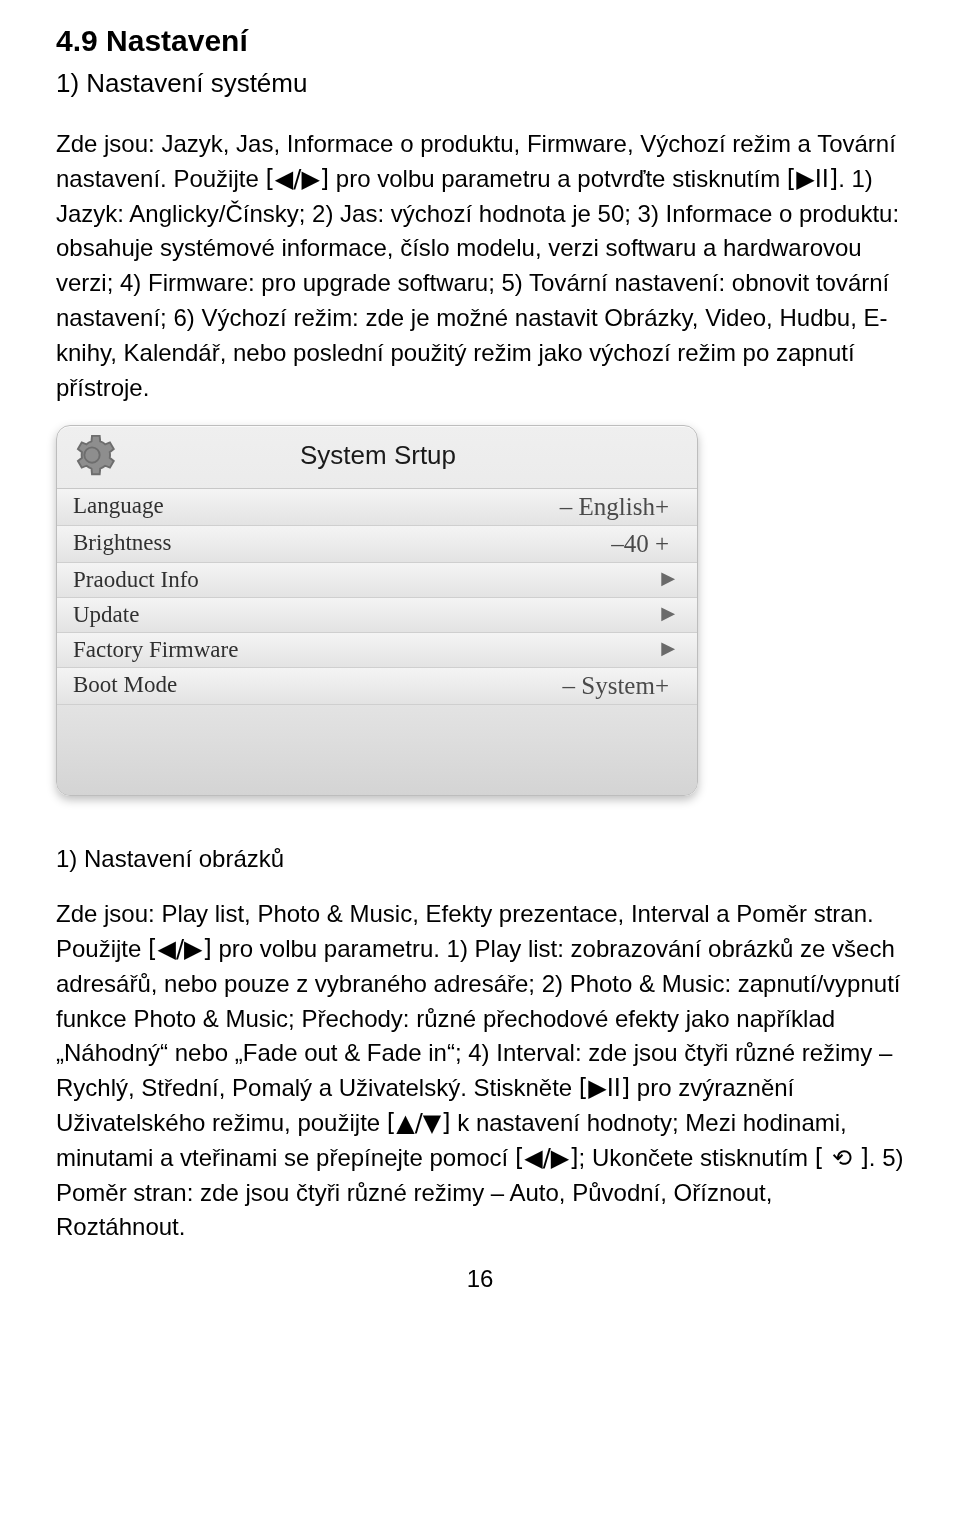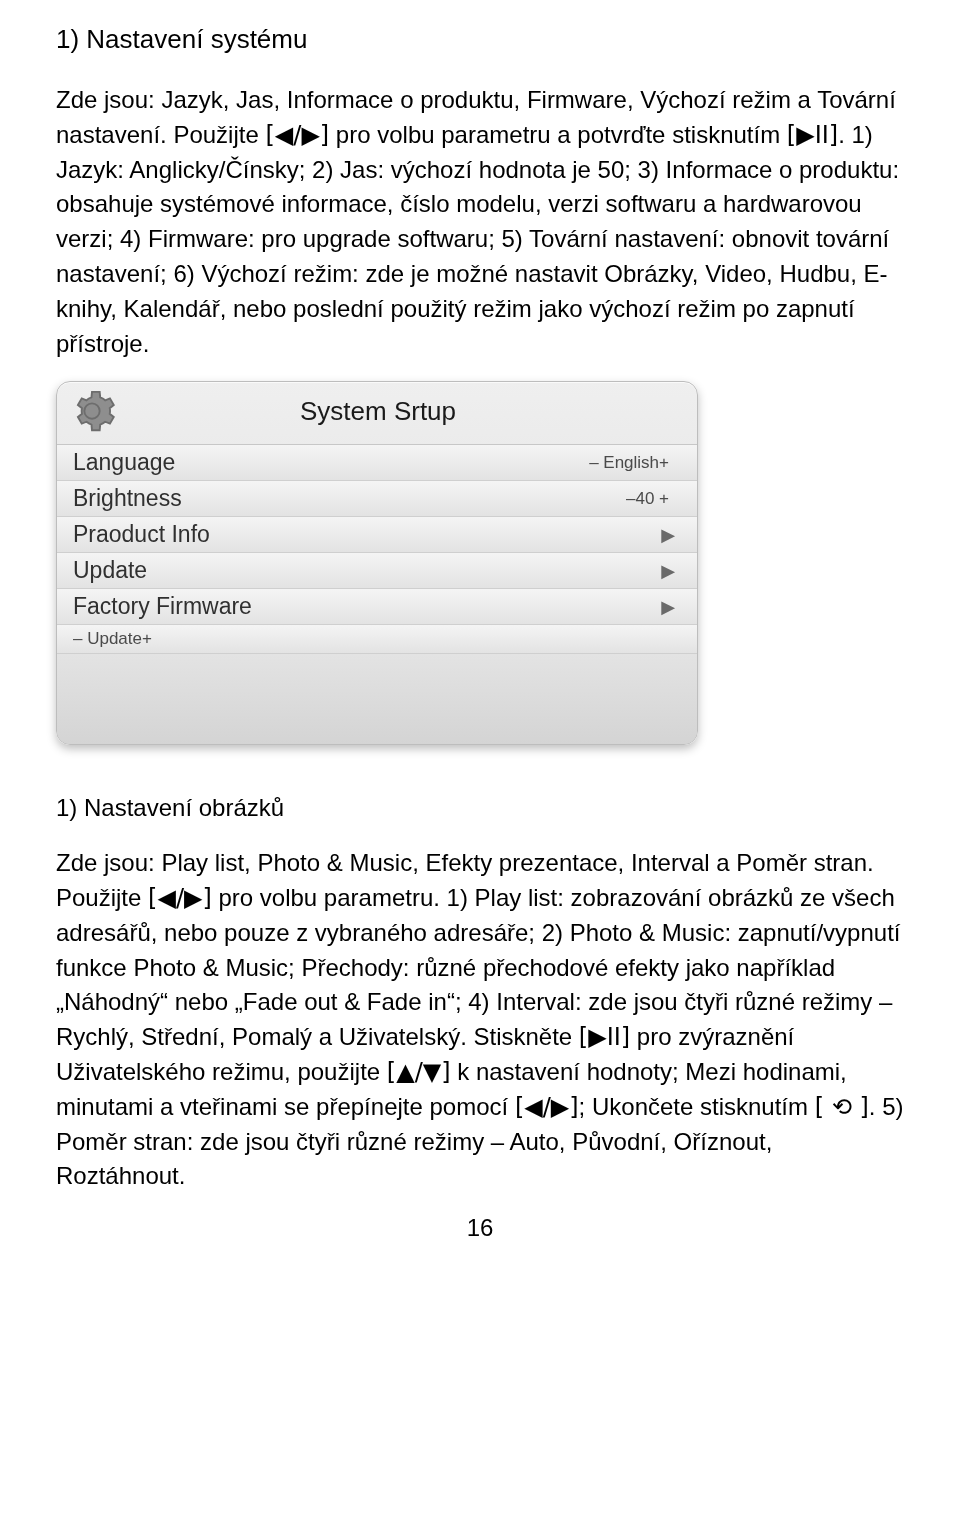--- a/index.html
+++ b/index.html
@@ -54,52 +54,52 @@
   .ui-title {
     flex: 1;
     text-align: center;
     font-family: Liberation Sans, sans-serif;
     font-size: 26px;
     color: #1a1a1a;
     padding-right: 40px;
   }
   .ui-row {
     display: flex;
-    align-items: center;
     padding: 4px 22px 4px 16px;
     border-bottom: 1px solid #cfcfcf;
-    font-family: Liberation Sans, sans-serif;
+    font-family: Liberation Serif, serif;
     font-size: 23px;
     color: #303030;
     background: linear-gradient(#f4f4f4, #e3e3e3);
   }
   .ui-row:first-of-type {
     background: linear-gradient(#ffffff, #ececec);
     border-radius: 14px;
     border: 1px solid #c7c7c7;
     margin: 4px 8px 0 8px;
     box-shadow: 0 1px 2px rgba(0,0,0,0.15);
   }
   .ui-row:last-of-type { border-bottom: none; }
   .ui-row .label { flex: 1; }
-  .ui-row .val { color: #4a4a4a; font-size: 17px; }
+  .ui-row .val { color: #4a4a4a; font-size: 25px; }
   .ui-row .caret { color: #6a6a6a; font-size: 18px; margin-left: 6px; }
   .footer-spacer {
     height: 90px;
     background: linear-gradient(#e3e3e3, #d4d4d4);
   }
   .page-num {
     text-align: center;
     font-size: 24px;
   }
 </style>
 </head>
 <body>
 
 <div class="page">
+  <h2>4.9 Nastavení</h2>
   <div class="subhead">1) Nastavení systému</div>
 
   <p>
     <span>Zde jsou: Jazyk, Jas, Informace o produktu, Firmware, Výchozí režim a Tovární nastavení. Použijte </span><span class="inline-icons">[◀/▶]</span><span> pro volbu parametru a potvrďte stisknutím </span><span class="inline-icons">[▶II]</span><span>. 1) Jazyk: Anglicky/Čínsky; 2) Jas: výchozí hodnota je 50; 3) Informace o produktu: obsahuje systémové informace, číslo modelu, verzi softwaru a hardwarovou verzi; 4) Firmware: pro upgrade softwaru; 5) Tovární nastavení: obnovit tovární nastavení; 6) Výchozí režim: zde je možné nastavit Obrázky, Video, Hudbu, E-knihy, Kalendář, nebo poslední použitý režim jako výchozí režim po zapnutí přístroje.</span>
   </p>
 
   <div class="ui-panel">
     <div class="ui-header">
       <svg class="gear" viewBox="0 0 24 24">
         <path d="M12 8a4 4 0 100 8 4 4 0 000-8zm9.4 4a7.5 7.5 0 00-.15-1.5l2.1-1.64-2-3.46-2.48 1a7.6 7.6 0 00-2.6-1.5L16 2h-4l-.27 2.9a7.6 7.6 0 00-2.6 1.5l-2.48-1-2 3.46 2.1 1.64A7.5 7.5 0 006.6 12c0 .51.05 1.01.15 1.5l-2.1 1.64 2 3.46 2.48-1c.77.66 1.65 1.18 2.6 1.5L12 22h4l.27-2.9c.95-.32 1.83-.84 2.6-1.5l2.48 1 2-3.46-2.1-1.64c.1-.49.15-.99.15-1.5z"></path>
@@ -126,21 +126,22 @@
       <span class="label">Update</span>
       <span class="val"></span>
       <span class="caret">▶</span>
     </div>
     <div class="ui-row">
       <span class="label">Factory Firmware</span>
       <span class="val"></span>
       <span class="caret">▶</span>
     </div>
     <div class="ui-row">
-      <span class="val">– Update+</span>
+      <span class="label">Boot Mode</span>
+      <span class="val">– System+</span>
       <span class="caret"></span>
     </div>
     <div class="footer-spacer"></div>
   </div>
 
   <p>1) Nastavení obrázků</p>
 
   <p>
     <span>Zde jsou: Play list, Photo &amp; Music, Efekty prezentace, Interval a Poměr stran. Použijte </span><span class="inline-icons">[◀/▶]</span><span> pro volbu parametru. 1) Play list: zobrazování obrázků ze všech adresářů, nebo pouze z vybraného adresáře; 2) Photo &amp; Music: zapnutí/vypnutí funkce Photo &amp; Music; Přechody: různé přechodové efekty jako například „Náhodný“ nebo „Fade out &amp; Fade in“; 4) Interval: zde jsou čtyři různé režimy – Rychlý, Střední, Pomalý a Uživatelský. Stiskněte </span><span class="inline-icons">[▶II]</span><span> pro zvýraznění Uživatelského režimu, použijte </span><span class="inline-icons">[▲/▼]</span><span> k nastavení hodnoty; Mezi hodinami, minutami a vteřinami se přepínejte pomocí </span><span class="inline-icons">[◀/▶]</span><span>; Ukončete stisknutím </span><span class="inline-icons">[ ⟲ ]</span><span>. 5) Poměr stran: zde jsou čtyři různé režimy – Auto, Původní, Oříznout, Roztáhnout.</span>
   </p>

